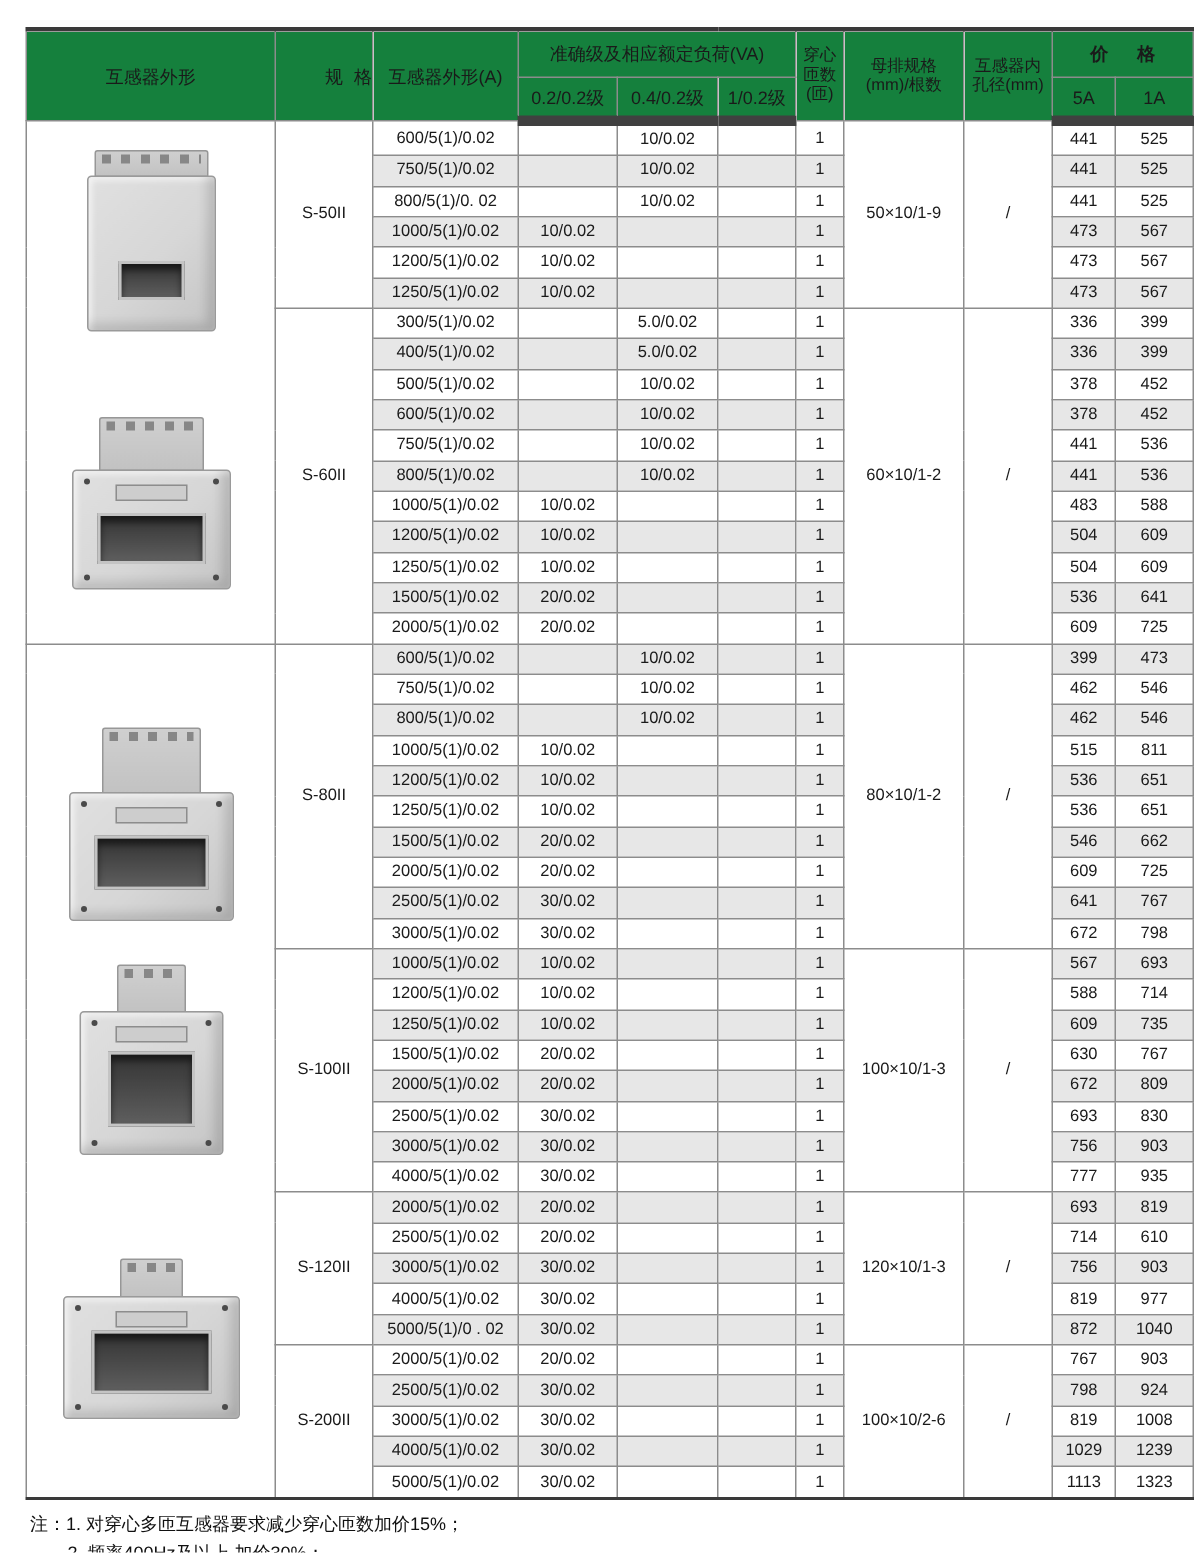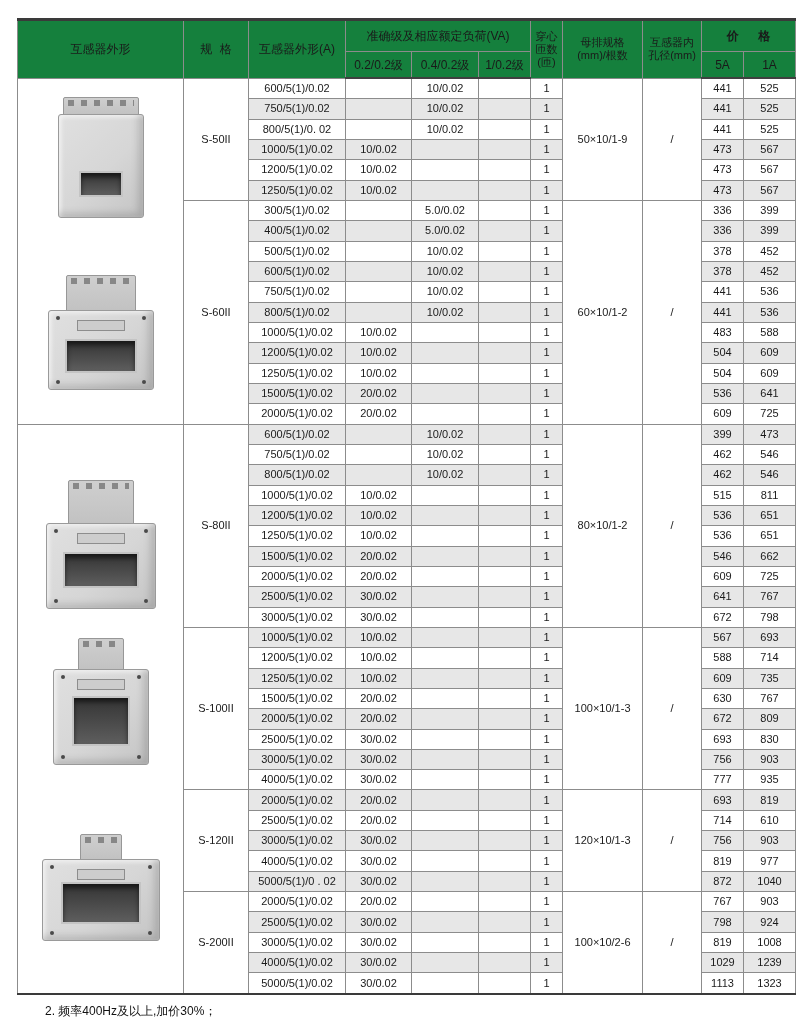--- a/index.html
+++ b/index.html
@@ -14,24 +14,24 @@
     border-top:3px solid #3a3a3a;border-bottom:2px solid #3a3a3a;
     border-left:1px solid #8c8c8c;border-right:1px solid #8c8c8c;
   }
   table.spec th,table.spec td{
     border:1px solid #8c8c8c;padding:0;margin:0;
     text-align:center;vertical-align:middle;
     font-weight:normal;overflow:hidden;
   }
   thead th{font-size:12px;line-height:14px;background:#15803d;}
   thead tr.h1 th{height:30px;}
-  thead tr.h2 th{height:25px;border-bottom:2px solid #404040;}
+  thead tr.h2 th{height:25px;border-bottom:7px solid #404040;}
   thead th.pre{white-space:pre-line;font-size:11px;line-height:13px;}
   thead th.wide-gap{word-spacing:16px;font-weight:bold;}
-  thead th.mid-gap{word-spacing:4px;}
+  thead th.mid-gap{word-spacing:4px;text-align:right;}
   tbody td{font-size:11px;height:19.33px;line-height:13px;background:#fff;}
   tbody tr.alt td.sh{background:#e7e7e7;}
   tbody td.ratio{letter-spacing:0;}
   td.photo-cell{vertical-align:top;background:#fff;}
   .photo-wrap{position:relative;width:100%;}
   
   .tx{position:absolute;left:0;right:0;}
   .tx .cap{
     position:relative;margin:0 auto -1px auto;
     background:linear-gradient(180deg,#cfcfcf,#c2c2c2);
@@ -598,16 +598,17 @@
           <td class="sh"></td>
           <td class="sh"></td>
           <td class="sh">1</td>
           <td class="sh">1113</td>
           <td class="sh">1323</td>
         </tr>
       </tbody>
   </table>
 
   <div class="notes">
+    <div class="note-line"><span>注：</span><span>1. 对穿心多匝互感器要求减少穿心匝数加价15%；</span></div>
     <div class="note-line indent">2. 频率400Hz及以上,加价30%；</div>
 
   </div>
 </div>
 
 </body></html>

